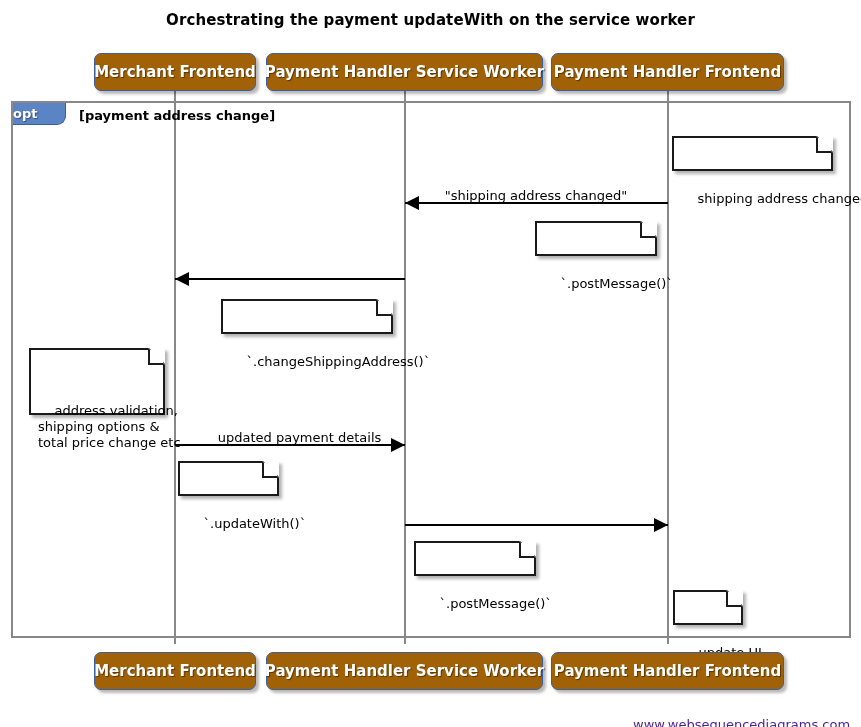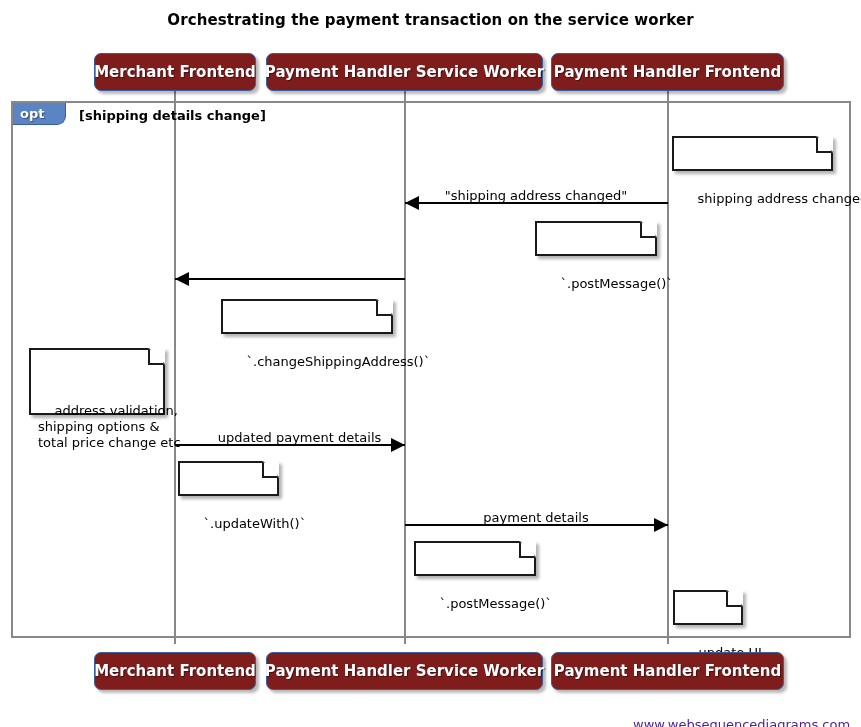--- a/index.html
+++ b/index.html
@@ -28,21 +28,21 @@
     font-size: 15px;
     font-weight: bold;
     color: #000000;
     letter-spacing: 0.1px;
   }
 
   
   .participant {
     position: absolute;
     box-sizing: border-box;
-    background: #7f1d1d;
+    background: #a16207;
     border: 1px solid #3A5F9E;
     border-radius: 7px;
     color: #ffffff;
     font-size: 15px;
     font-weight: bold;
     text-align: center;
     white-space: nowrap;
     box-shadow: 3px 3px 3px rgba(0,0,0,0.28);
     text-shadow: 1px 1px 1px rgba(0,0,0,0.45);
     display: flex;
@@ -70,21 +70,20 @@
     background: #5B84C4;
     border: 1px solid #3A5F9E;
     border-top: none;
     border-left: none;
     border-bottom-right-radius: 9px;
     color: #ffffff;
     font-size: 13px;
     font-weight: bold;
     display: flex;
     align-items: center;
-    padding-left: 7px;
     box-sizing: border-box;
     text-shadow: 1px 1px 1px rgba(0,0,0,0.4);
   }
   .frame-guard {
     position: absolute;
     font-size: 13px;
     font-weight: bold;
     color: #000000;
     white-space: nowrap;
   }
@@ -158,41 +157,41 @@
     color: #4c1d95;
     white-space: nowrap;
     margin-top: 14px;
   }
 </style>
 </head>
 <body>
 
 <div id="diagram">
 
-  <div class="title">Orchestrating the payment transaction on the service worker</div>
+  <div class="title">Orchestrating the payment updateWith on the service worker</div>
 
   <div class="lifeline" style="left:174px; top:88px; height:556px;"></div>
   <div class="lifeline" style="left:404px; top:88px; height:556px;"></div>
   <div class="lifeline" style="left:667px; top:88px; height:556px;"></div>
 
   <div class="participant" style="left:94px; top:53px; width:162px;">
     <span>Merchant Frontend</span>
   </div>
   <div class="participant" style="left:266px; top:53px; width:277px;">
     <span>Payment Handler Service Worker</span>
   </div>
   <div class="participant" style="left:551px; top:53px; width:233px;">
     <span>Payment Handler Frontend</span>
   </div>
 
   <div class="frame" style="left:11px; top:101px; width:840px; height:537px;"></div>
   <div class="frame-tab" style="left:13px; top:103px; width:53px; height:22px;">
     <span>opt</span>
   </div>
-  <div class="frame-guard" style="left:79px; top:108px;">[shipping details change]</div>
+  <div class="frame-guard" style="left:79px; top:108px;">[payment address change]</div>
 
   <div class="note" style="left:672px; top:136px; width:161px; height:35px;">
     <span class="fold-cover"></span>
     <span class="fold"></span>
     <span>shipping address changed</span>
   </div>
 
   <div class="msg-label" style="left:405px; top:188px; width:262px;">"shipping address changed"</div>
   <div class="msg-line" style="left:405px; top:202px; width:263px;"></div>
   <div class="arrowhead left" style="left:405px; top:196px;"></div>
@@ -223,21 +222,20 @@
   <div class="msg-label" style="left:175px; top:430px; width:249px;">updated payment details</div>
   <div class="msg-line" style="left:175px; top:444px; width:230px;"></div>
   <div class="arrowhead right" style="left:391px; top:438px;"></div>
 
   <div class="note" style="left:178px; top:461px; width:101px; height:35px;">
     <span class="fold-cover"></span>
     <span class="fold"></span>
     <span>`.updateWith()`</span>
   </div>
 
-  <div class="msg-label" style="left:405px; top:510px; width:262px;">payment details</div>
   <div class="msg-line" style="left:405px; top:524px; width:263px;"></div>
   <div class="arrowhead right" style="left:654px; top:518px;"></div>
 
   <div class="note" style="left:414px; top:541px; width:122px; height:35px;">
     <span class="fold-cover"></span>
     <span class="fold"></span>
     <span>`.postMessage()`</span>
   </div>
 
   <div class="note" style="left:673px; top:590px; width:70px; height:35px;">

